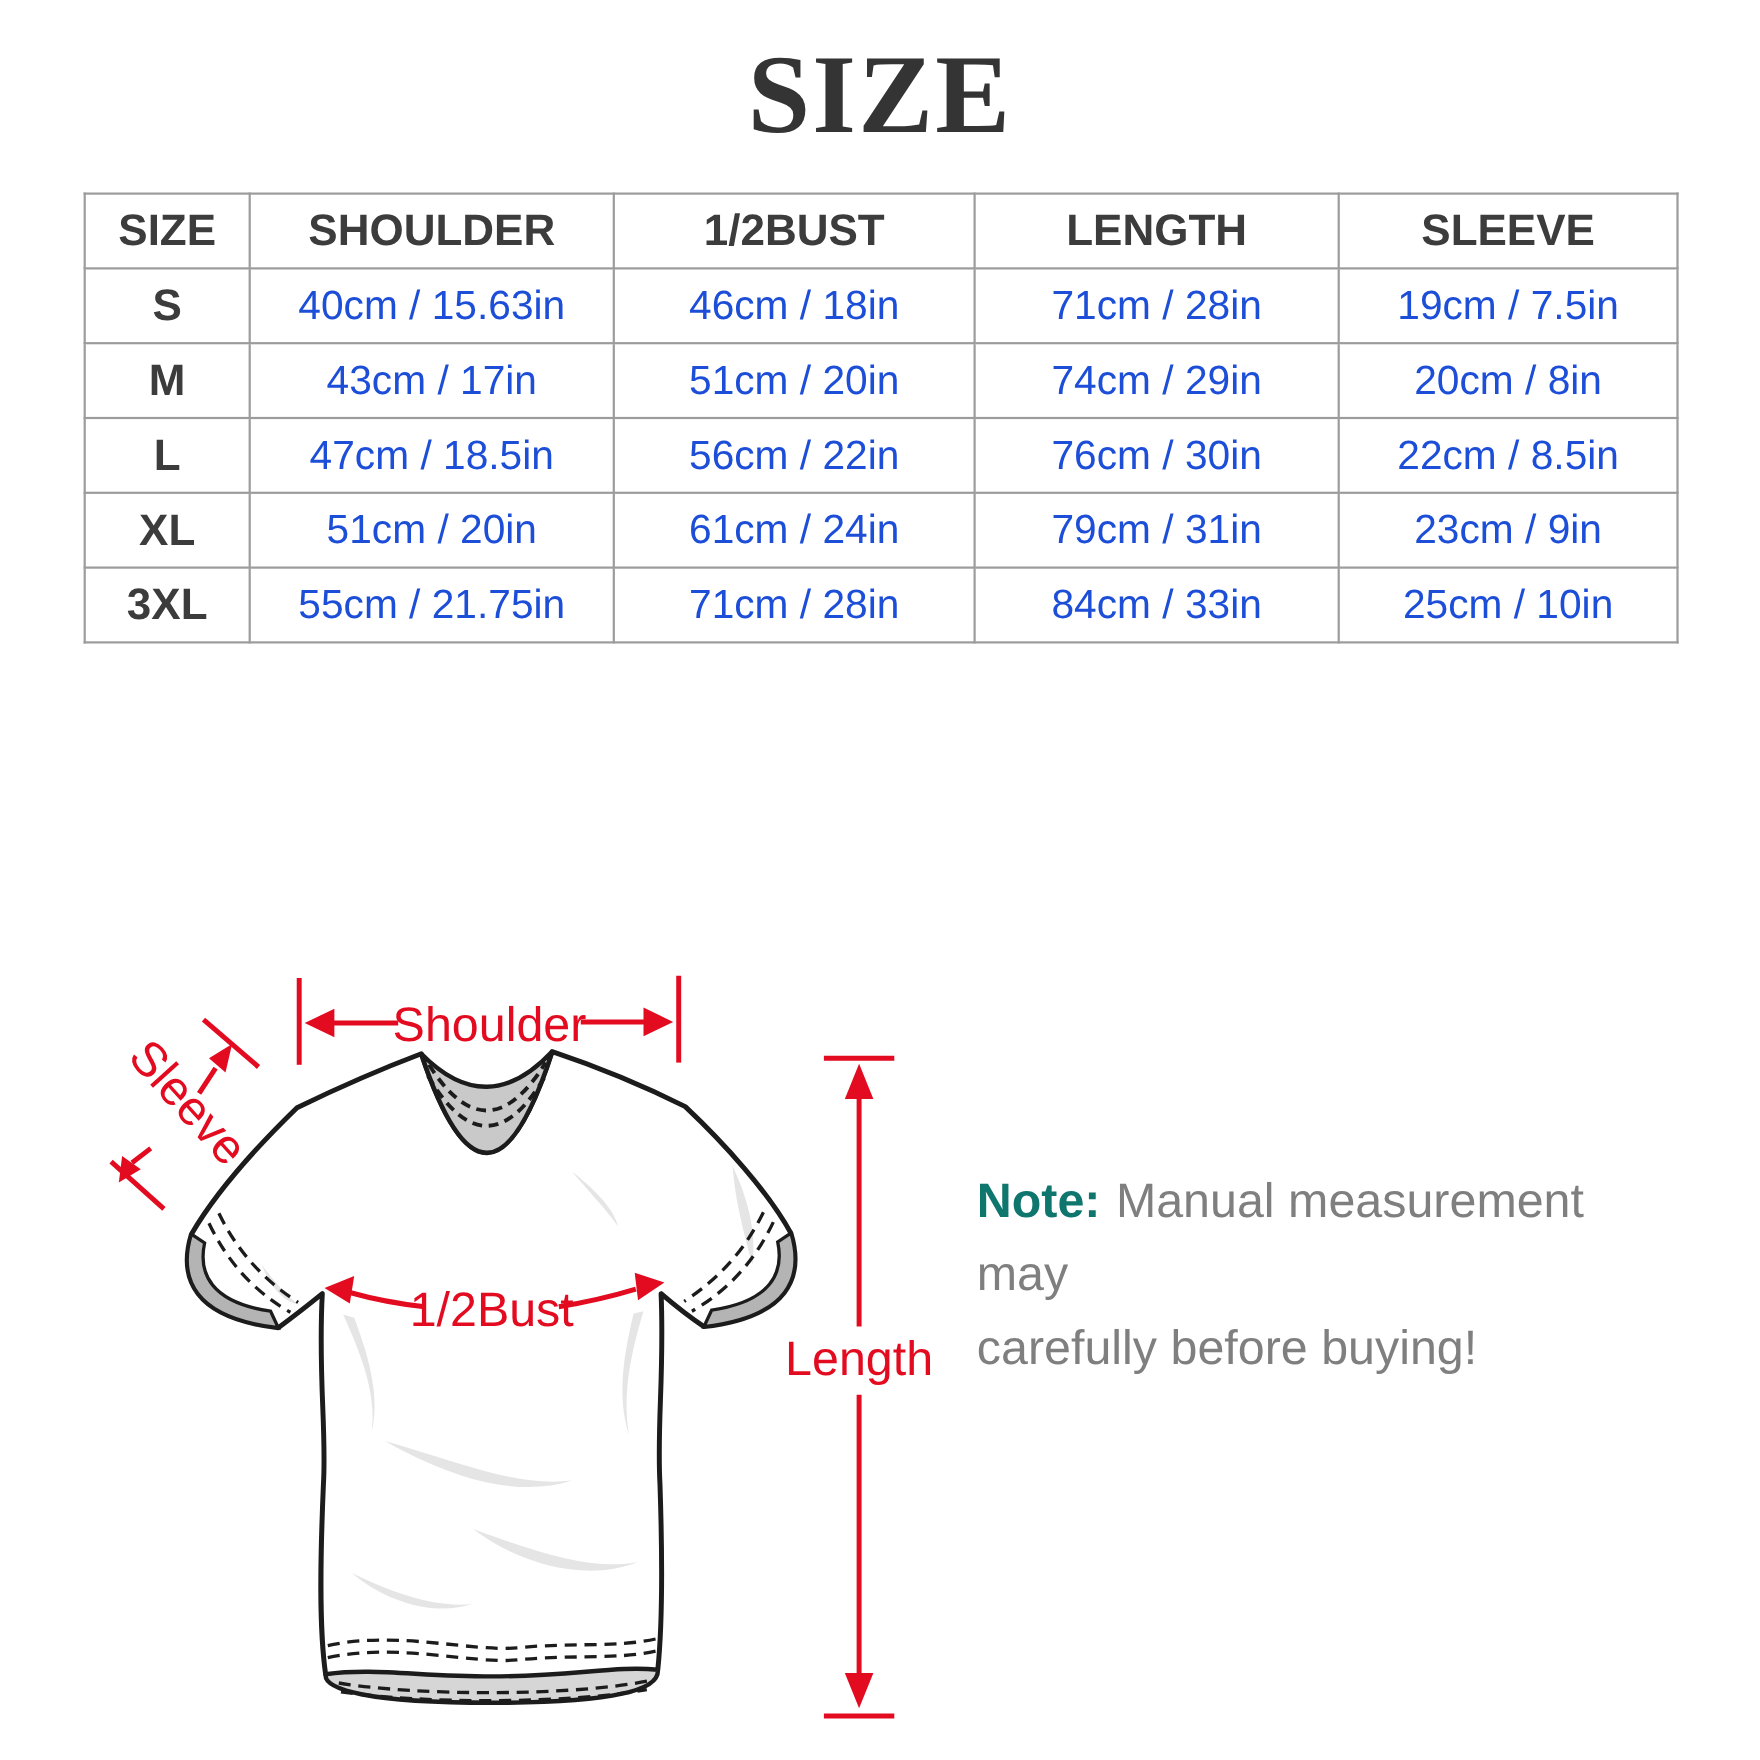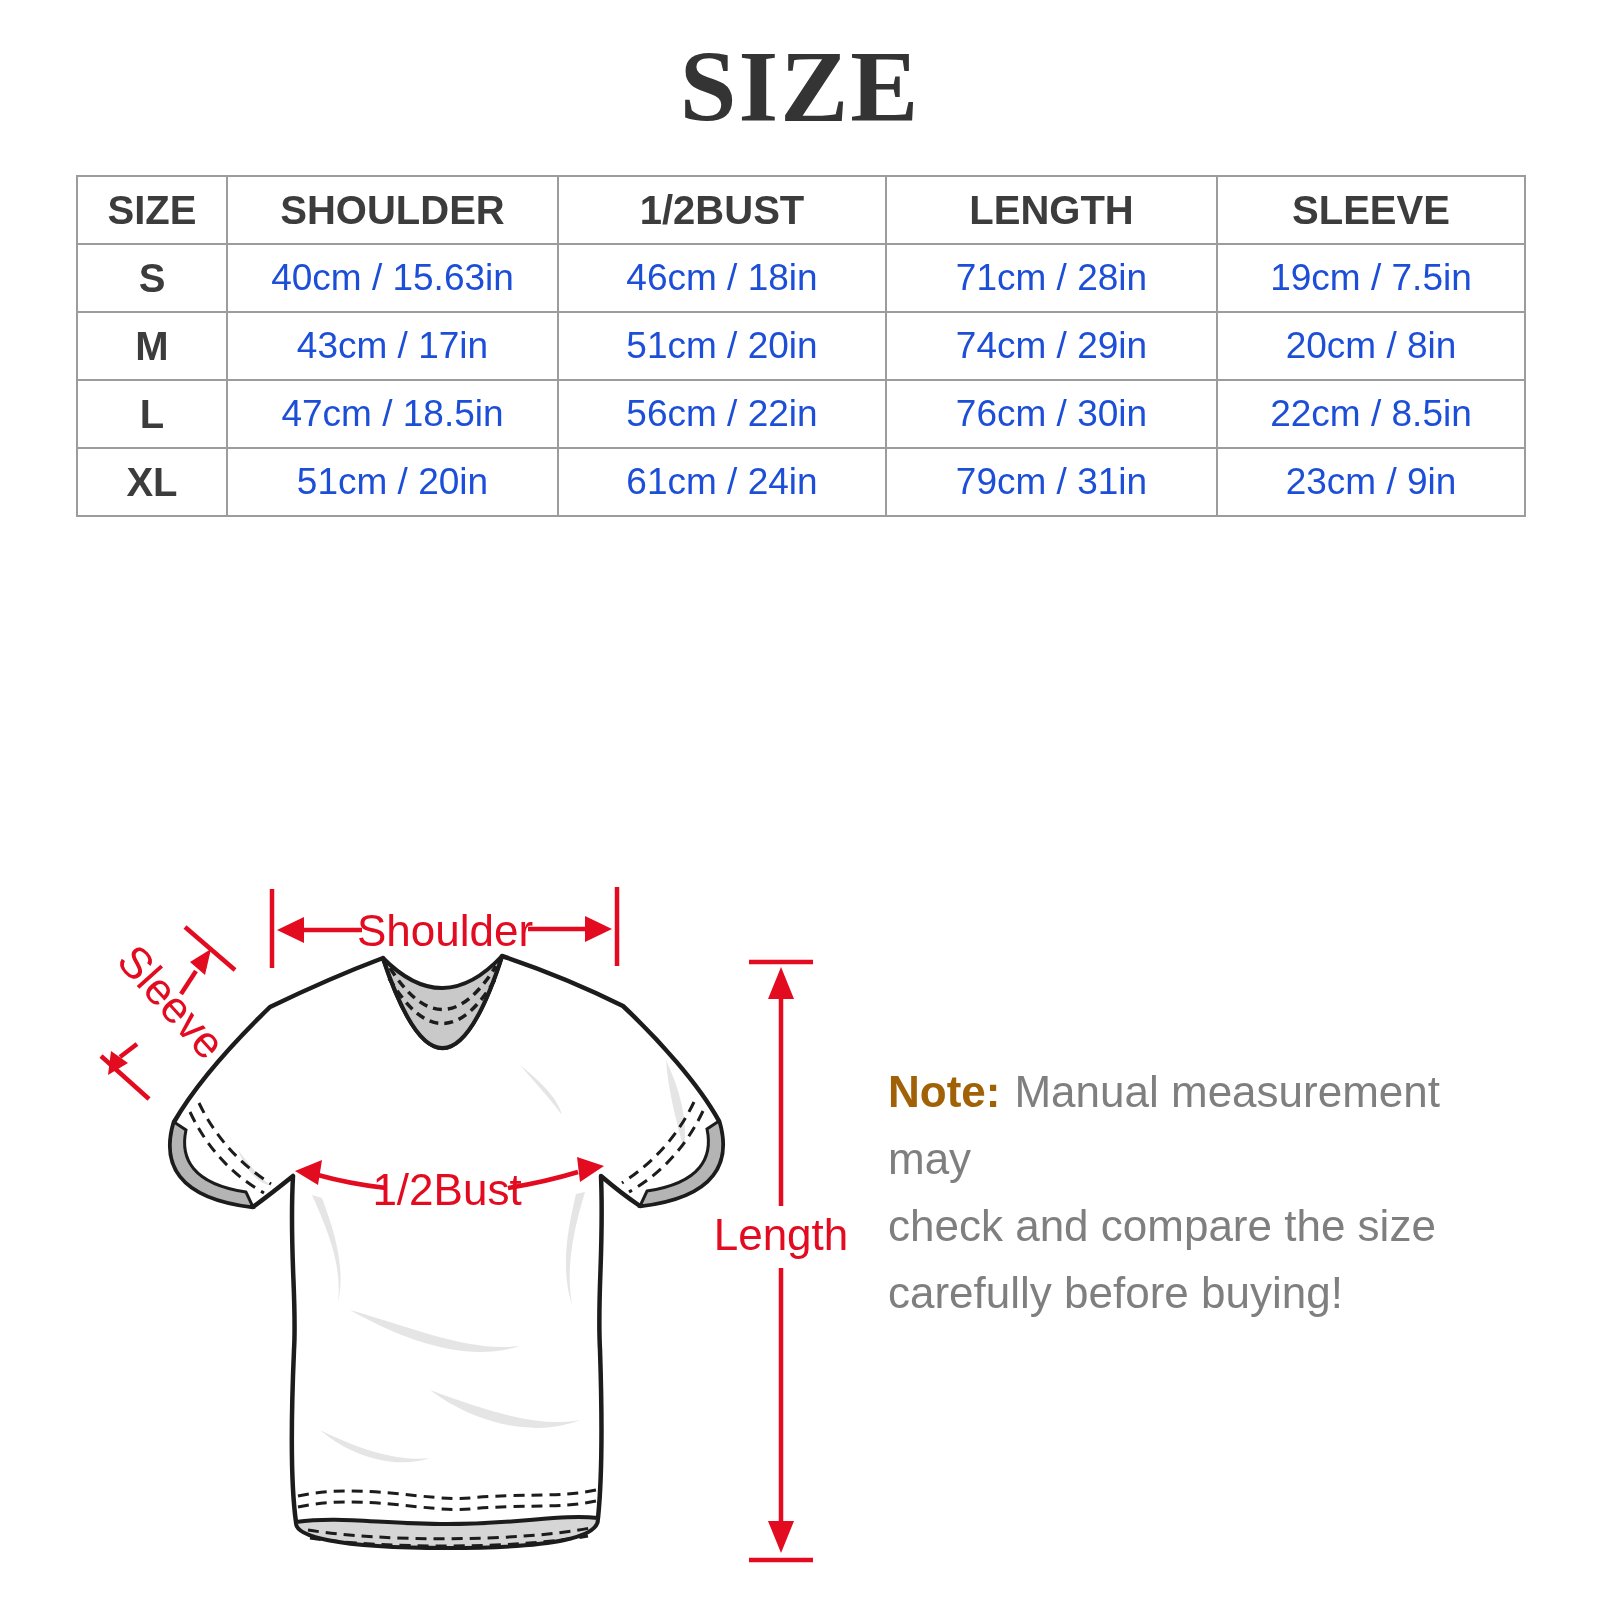--- a/index.html
+++ b/index.html
@@ -16,21 +16,21 @@
       vertical-align:middle;padding:0;}
   .size-table th{font-size:40px;font-weight:bold;color:#3c3c3c;}
   .size-table td{font-size:37px;font-weight:normal;color:#1d4ed8;}
   .size-table td.size-col{font-size:40px;font-weight:bold;color:#3c3c3c;}
   
   svg.diagram{position:absolute;left:76px;top:855px;}
   .red-label{font-family:"Liberation Sans",sans-serif;font-size:44px;fill:#e30b20;}
   
   .note{position:absolute;left:888px;top:1058px;width:620px;font-size:44px;line-height:67px;
       color:#7f7f7f;}
-  .note-label{font-weight:bold;color:#a16207;margin-right:14px;}
+  .note-label{font-weight:bold;color:#0f766e;margin-right:14px;}
 </style>
 </head>
 <body>
 
 <div class="page">
 
   <h1 class="page-title">SIZE</h1>
 
   <table class="size-table">
     <colgroup>
@@ -70,20 +70,27 @@
         <td>56cm / 22in</td>
         <td>76cm / 30in</td>
         <td>22cm / 8.5in</td>
       </tr>
       <tr>
         <td class="size-col">XL</td>
         <td>51cm / 20in</td>
         <td>61cm / 24in</td>
         <td>79cm / 31in</td>
         <td>23cm / 9in</td>
+      </tr>
+      <tr>
+        <td class="size-col">3XL</td>
+        <td>55cm / 21.75in</td>
+        <td>71cm / 28in</td>
+        <td>84cm / 33in</td>
+        <td>25cm / 10in</td>
       </tr>
     </tbody>
   </table>
 
   <svg class="diagram" width="800" height="745" viewBox="76 855 800 745">
 
     <g>
       <path fill="#ffffff" stroke="#1c1c1c" stroke-width="4.5" stroke-linejoin="round" d="
         M 383 958
         Q 330 978 270 1007
@@ -172,17 +179,16 @@
       </g>
     </g>
     <text class="red-label" x="445" y="946" text-anchor="middle">Shoulder</text>
     <text class="red-label" x="781" y="1250" text-anchor="middle">Length</text>
     <text class="red-label" x="447" y="1205" text-anchor="middle">1/2Bust</text>
     <text class="red-label" x="0" y="0" text-anchor="middle" transform="translate(160,1012) rotate(48)">Sleeve</text>
   </svg>
 
   <div class="note">
     <div class="note-line"><span class="note-label">Note:</span><span>Manual measurement may</span></div>
-    <div class="note-line">check and compare the size</div>
     <div class="note-line">carefully before buying!</div>
   </div>
 
 </div>
 
 </body></html>

